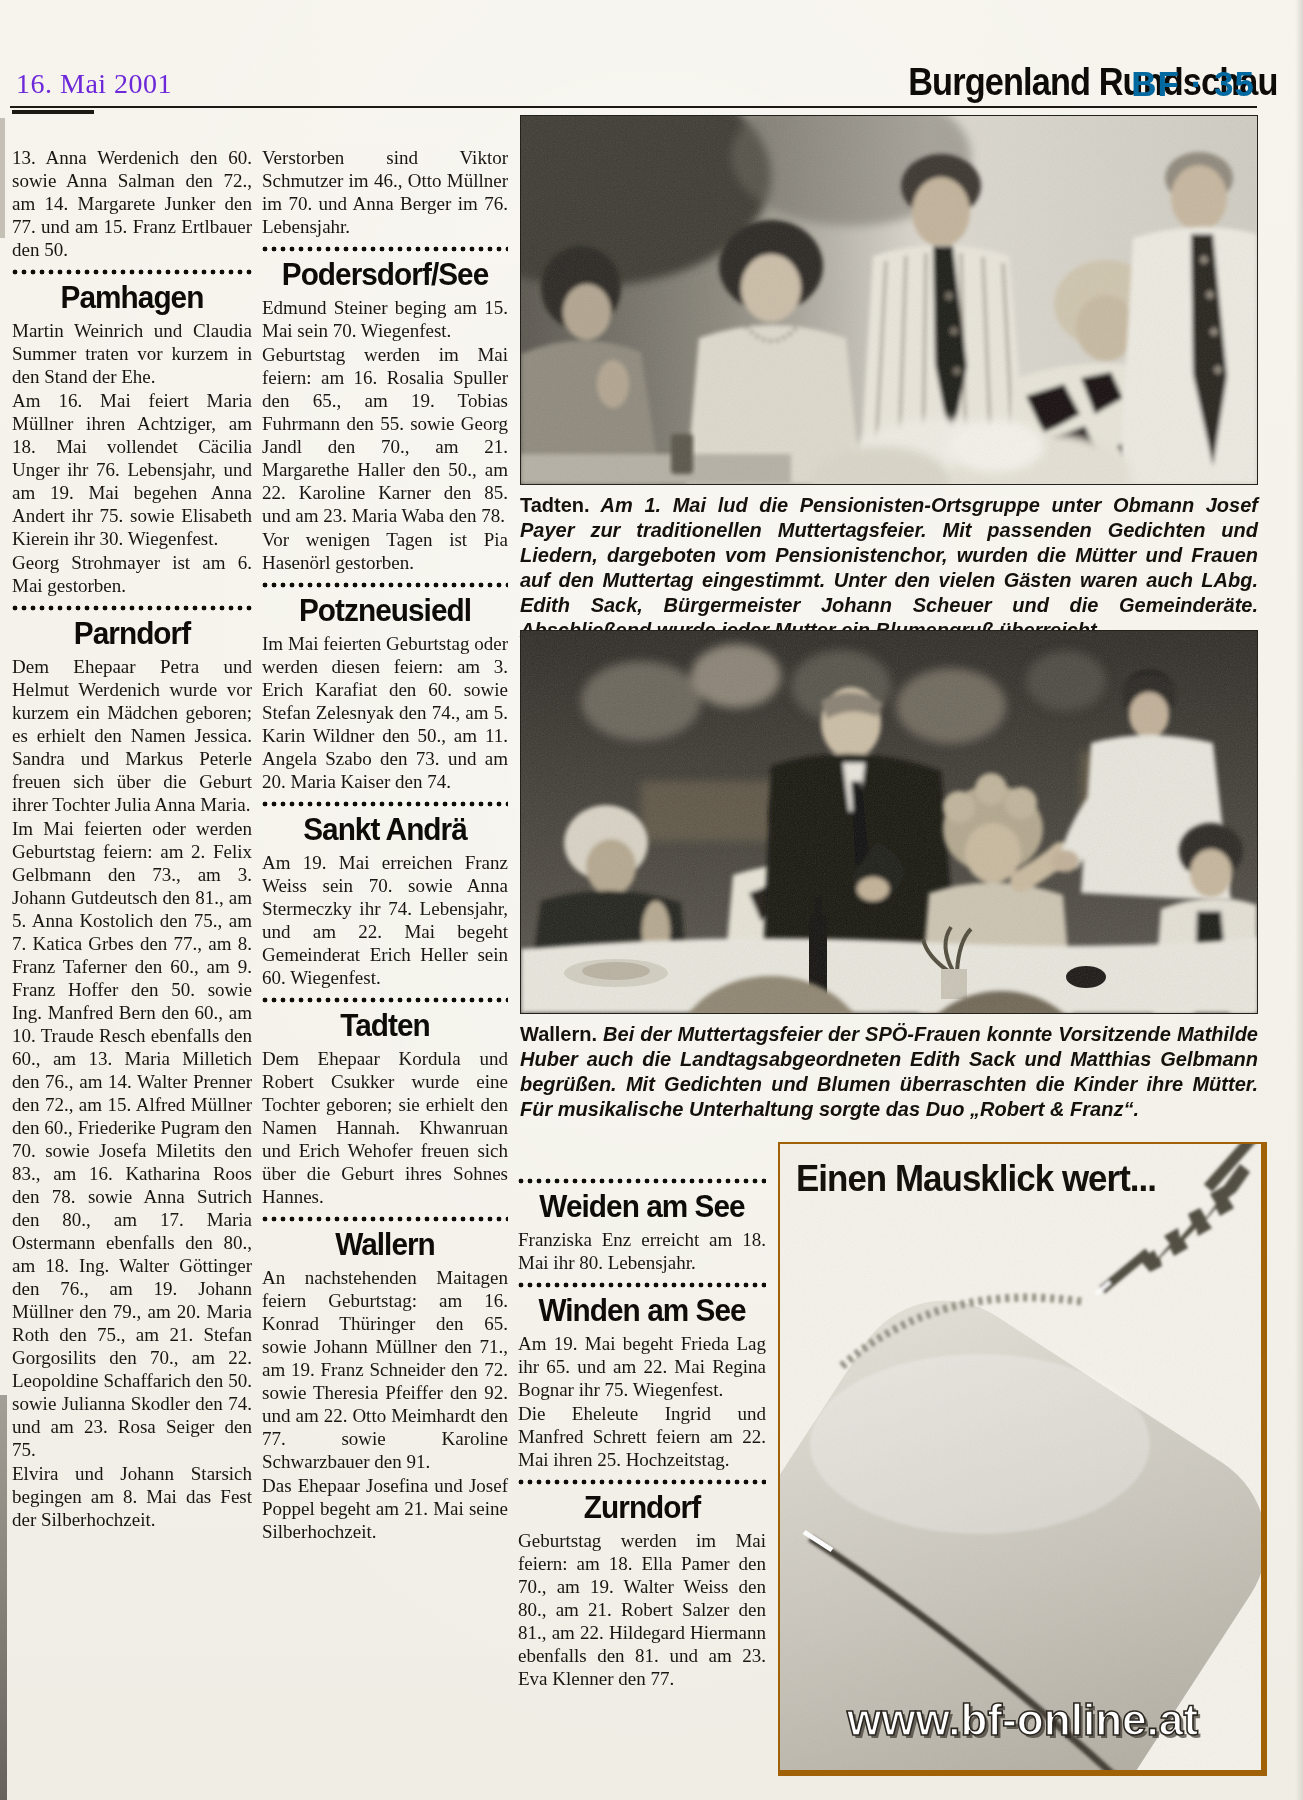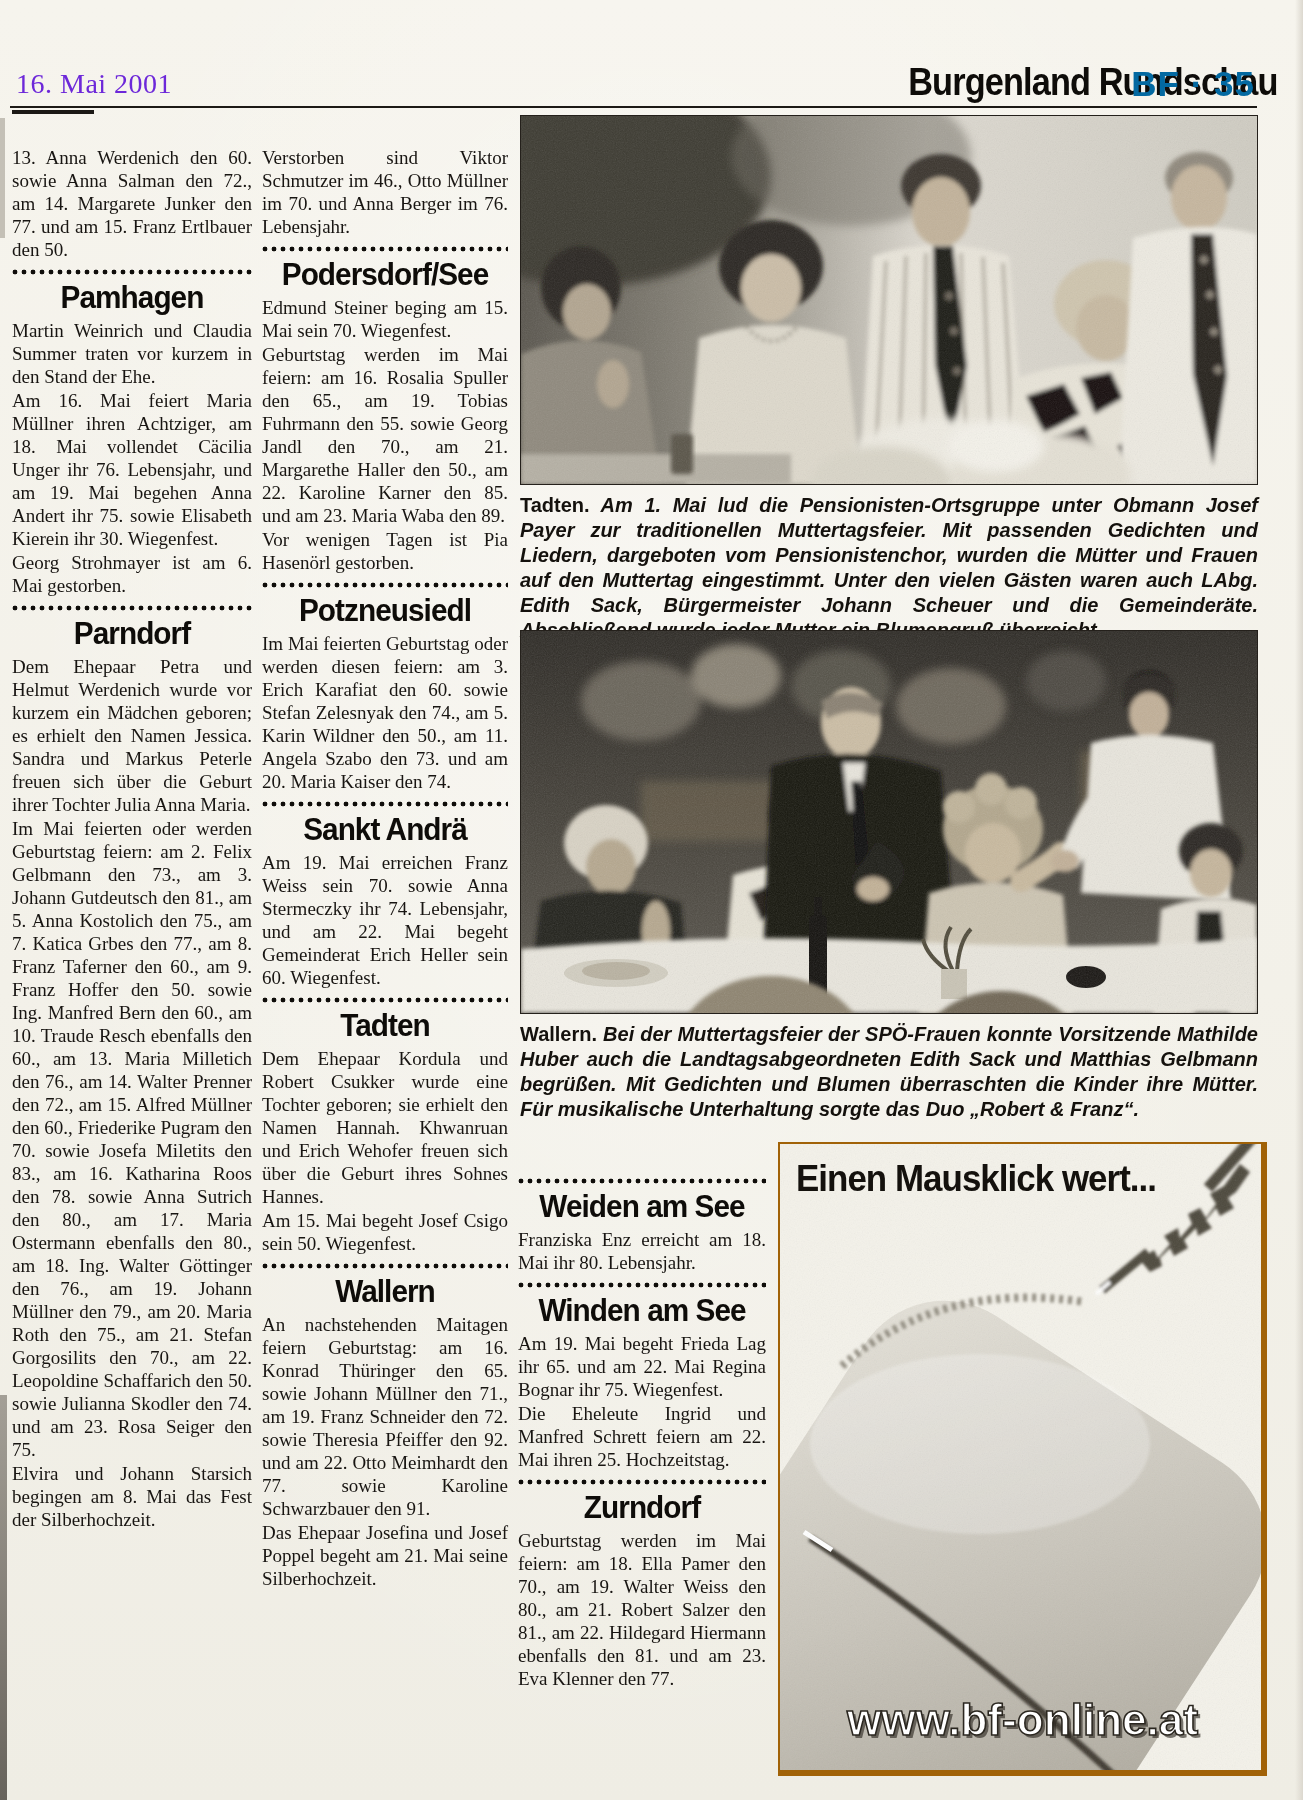--- a/index.html
+++ b/index.html
@@ -86,32 +86,31 @@
     <div class="sechead">Parndorf</div>
     <p class="bodytext">Dem Ehepaar Petra und Helmut Werdenich wurde vor kurzem ein Mädchen geboren; es erhielt den Namen Jessica. Sandra und Markus Peterle freuen sich über die Geburt ihrer Tochter Julia Anna Maria.</p>
     <p class="bodytext">Im Mai feierten oder werden Geburtstag feiern: am 2. Felix Gelbmann den 73., am 3. Johann Gutdeutsch den 81., am 5. Anna Kostolich den 75., am 7. Katica Grbes den 77., am 8. Franz Taferner den 60., am 9. Franz Hoffer den 50. sowie Ing. Manfred Bern den 60., am 10. Traude Resch ebenfalls den 60., am 13. Maria Milletich den 76., am 14. Walter Prenner den 72., am 15. Alfred Müllner den 60., Friederike Pugram den 70. sowie Josefa Miletits den 83., am 16. Katharina Roos den 78. sowie Anna Sutrich den 80., am 17. Maria Ostermann ebenfalls den 80., am 18. Ing. Walter Göttinger den 76., am 19. Johann Müllner den 79., am 20. Maria Roth den 75., am 21. Stefan Gorgosilits den 70., am 22. Leopoldine Schaffarich den 50. sowie Julianna Skodler den 74. und am 23. Rosa Seiger den 75.</p>
     <p class="bodytext">Elvira und Johann Starsich begingen am 8. Mai das Fest der Silberhochzeit.</p>
   </div>
 <div id="col2" class="col">
     <p class="bodytext">Verstorben sind Viktor Schmutzer im 46., Otto Müllner im 70. und Anna Berger im 76. Lebensjahr.</p>
     <div class="dotsep"></div>
     <div class="sechead">Podersdorf/See</div>
     <p class="bodytext">Edmund Steiner beging am 15. Mai sein 70. Wiegenfest.</p>
-    <p class="bodytext">Geburtstag werden im Mai feiern: am 16. Rosalia Spuller den 65., am 19. Tobias Fuhrmann den 55. sowie Georg Jandl den 70., am 21. Margarethe Haller den 50., am 22. Karoline Karner den 85. und am 23. Maria Waba den 89.</p>
+    <p class="bodytext">Geburtstag werden im Mai feiern: am 16. Rosalia Spuller den 65., am 19. Tobias Fuhrmann den 55. sowie Georg Jandl den 70., am 21. Margarethe Haller den 50., am 22. Karoline Karner den 85. und am 23. Maria Waba den 78.</p>
     <p class="bodytext">Vor wenigen Tagen ist Pia Hasenörl gestorben.</p>
     <div class="dotsep"></div>
     <div class="sechead">Potzneusiedl</div>
     <p class="bodytext">Im Mai feierten Geburtstag oder werden diesen feiern: am 3. Erich Karafiat den 60. sowie Stefan Zelesnyak den 74., am 5. Karin Wildner den 50., am 11. Angela Szabo den 73. und am 20. Maria Kaiser den 74.</p>
     <div class="dotsep"></div>
     <div class="sechead">Sankt Andrä</div>
     <p class="bodytext">Am 19. Mai erreichen Franz Weiss sein 70. sowie Anna Stermeczky ihr 74. Lebensjahr, und am 22. Mai begeht Gemeinderat Erich Heller sein 60. Wiegenfest.</p>
     <div class="dotsep"></div>
     <div class="sechead">Tadten</div>
     <p class="bodytext">Dem Ehepaar Kordula und Robert Csukker wurde eine Tochter geboren; sie erhielt den Namen Hannah. Khwanruan und Erich Wehofer freuen sich über die Geburt ihres Sohnes Hannes.</p>
-    <p class="bodytext">Am 15. Mai begeht Josef Csigo sein 50. Wiegenfest.</p>
     <div class="dotsep"></div>
     <div class="sechead">Wallern</div>
     <p class="bodytext">An nachstehenden Maitagen feiern Geburtstag: am 16. Konrad Thüringer den 65. sowie Johann Müllner den 71., am 19. Franz Schneider den 72. sowie Theresia Pfeiffer den 92. und am 22. Otto Meimhardt den 77. sowie Karoline Schwarzbauer den 91.</p>
     <p class="bodytext">Das Ehepaar Josefina und Josef Poppel begeht am 21. Mai seine Silberhochzeit.</p>
   </div>
 <div id="col3" class="col">
     <div class="dotsep"></div>
     <div class="sechead">Weiden am See</div>
     <p class="bodytext">Franziska Enz erreicht am 18. Mai ihr 80. Lebensjahr.</p>
     <div class="dotsep"></div>

